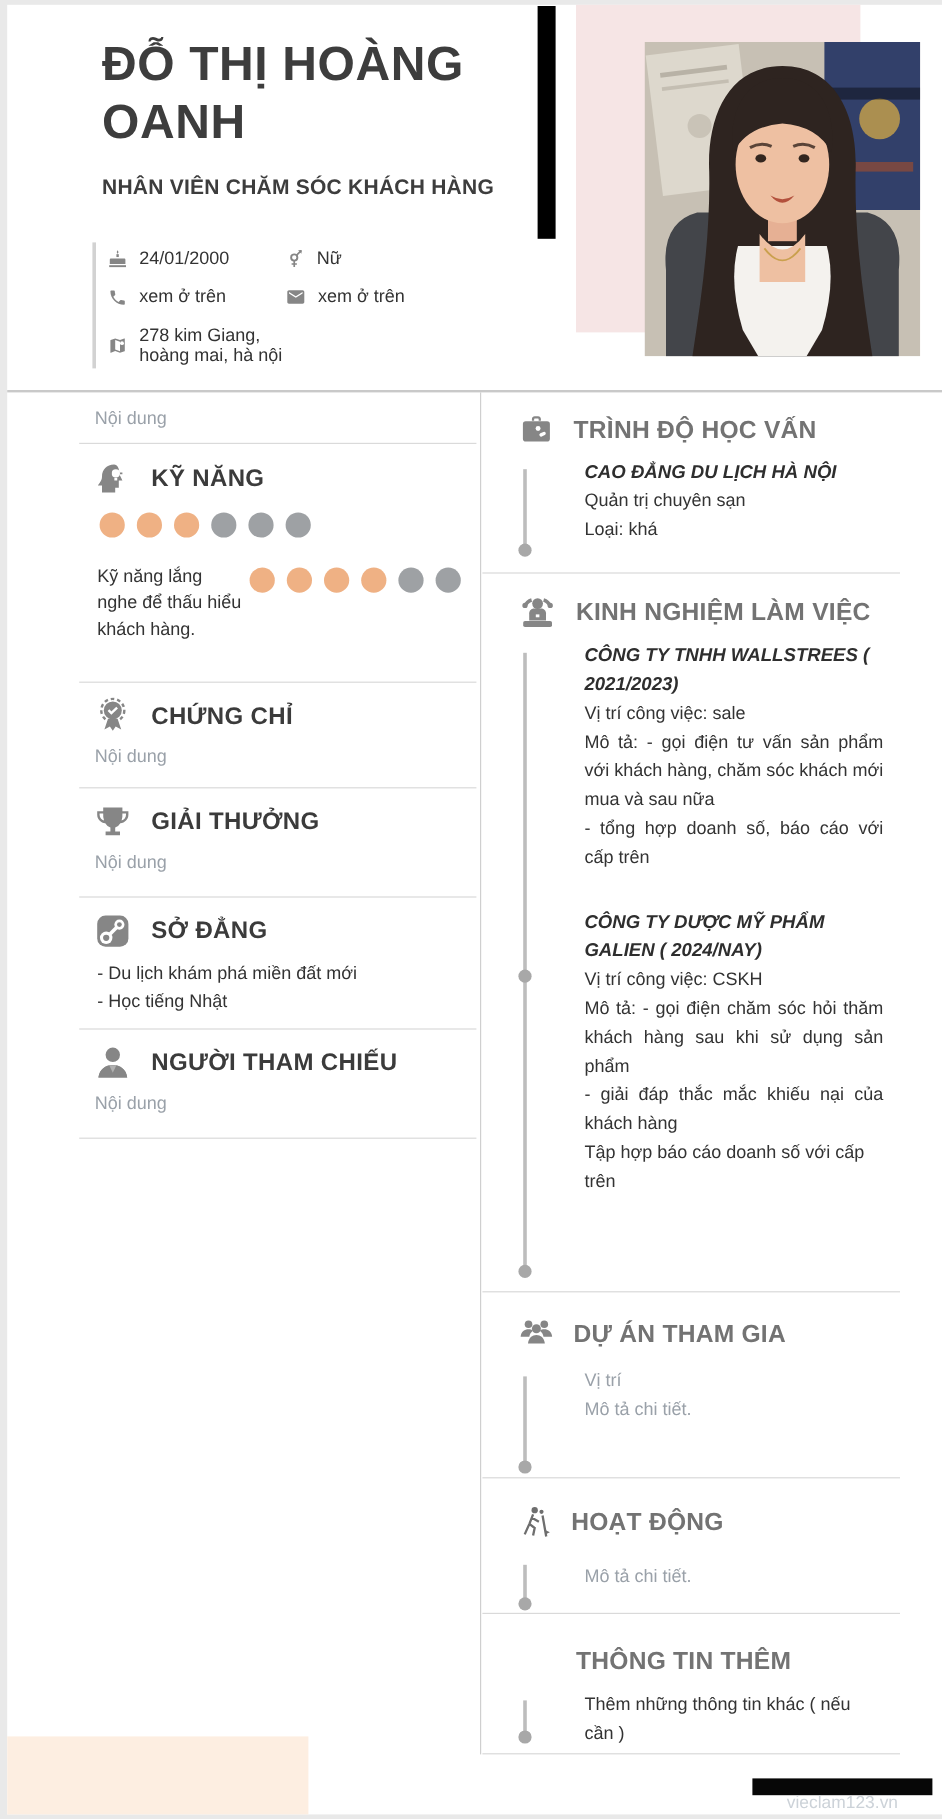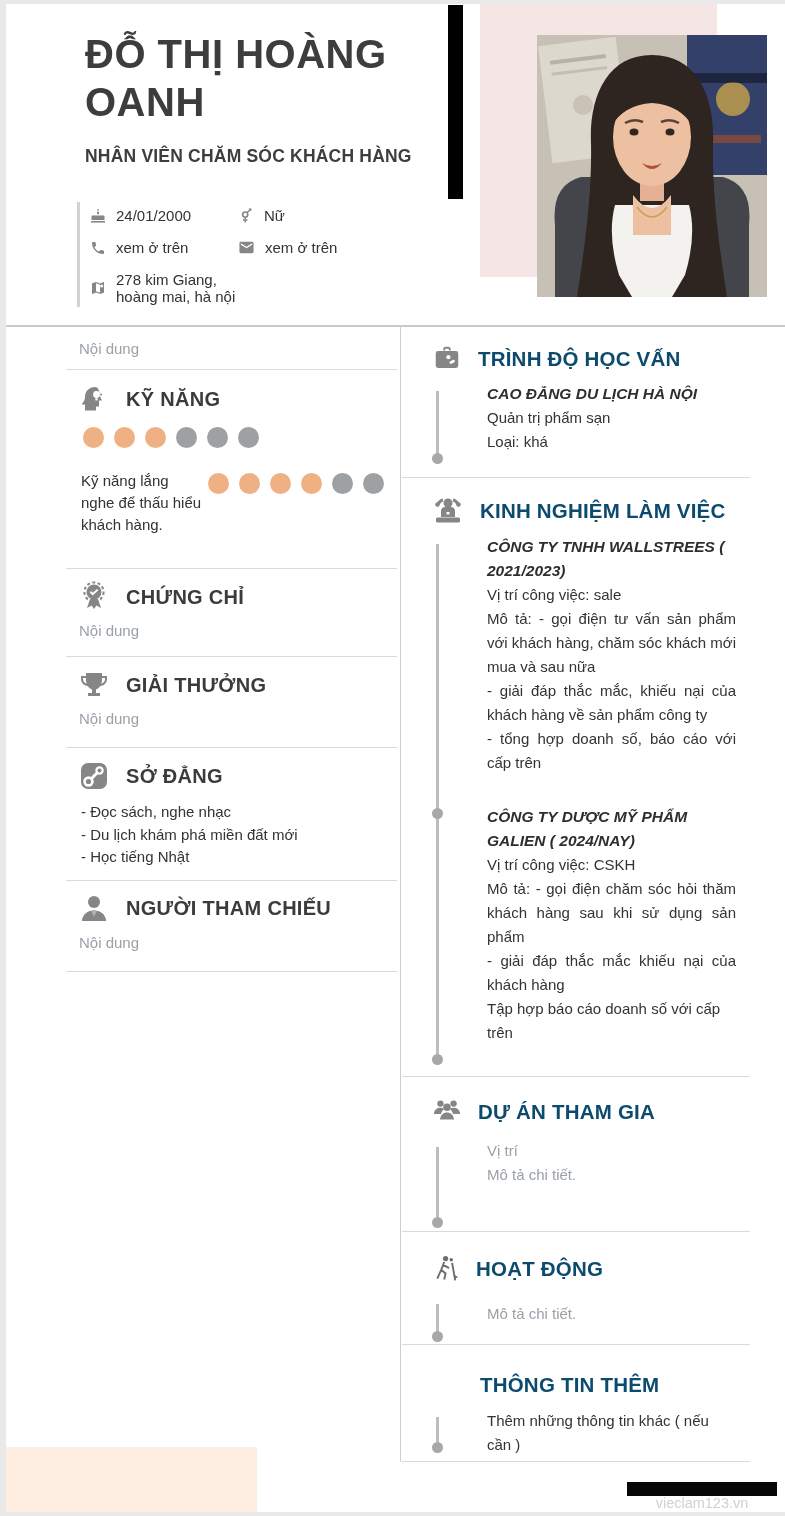--- a/index.html
+++ b/index.html
@@ -41,21 +41,21 @@
   .skill-dots { display:flex; gap:10px; margin-left:2px; margin-top:3px; }
   .dot { width:21px; height:21px; border-radius:50%; }
   .lc-list { margin-left:75px; font-size:15px; color:#333; line-height:22.5px; }
 
   
   .right-col { position:absolute; left:402px; top:327px; width:383px; }
   .rc-sec { position:relative; width:348px; border-bottom:1px solid #d9d9d9; overflow:hidden; }
   .rc-head { display:flex; align-items:center; gap:16px; margin-left:30px; }
   .rc-head svg { flex:0 0 auto; }
   .rc-head.no-icon { margin-left:78px; }
-  .rc-title { font-size:20.5px; font-weight:bold; color:#0c4a6e; letter-spacing:.2px;text-align:right; }
+  .rc-title { font-size:20.5px; font-weight:bold; color:#737373; letter-spacing:.2px;text-align:right; }
   .rc-body { margin:8px 14px 0 85px; font-size:15px; line-height:24px; color:#333; }
   .rc-sub { font-size:15.5px; font-weight:bold; color:#2e2e2e; line-height:24px;font-style:italic; }
   .rc-body p.just { text-align:justify; }
   .ph-line { color:#9aa1a9; line-height:23.5px; }
   .tl-line { position:absolute; left:34px; width:3px; background:#bdbdbd; }
   .tl-dot  { position:absolute; left:30px; width:11px; height:11px; border-radius:50%; background:#a8a8a8; }
 
   .sec-edu  { height:151px; }
   .sec-exp  { height:599px; }
   .sec-proj { height:155px; }
@@ -222,21 +222,20 @@
       <rect class="ico" x="3" y="3" width="26" height="26" rx="7"></rect>
       <path d="M10 22L21 11" stroke="#ffffff" stroke-width="3"></path>
       <circle cx="10.5" cy="21.5" r="5.2" fill="#ffffff"></circle>
       <circle cx="10.5" cy="21.5" r="2.6" class="ico"></circle>
       <circle cx="21.5" cy="10.5" r="4.2" fill="#ffffff"></circle>
       <circle cx="21.5" cy="10.5" r="2" class="ico"></circle>
     </svg>
     <span class="lc-title">SỞ ĐẲNG</span>
   </div>
   <div class="lc-list" style="margin-top:9px">
-    <div>- Đọc sách, nghe nhạc</div>
     <div>- Du lịch khám phá miền đất mới</div>
     <div>- Học tiếng Nhật</div>
   </div>
 
   <hr class="lc-div" style="margin-top:11px">
 
   <div class="lc-head" style="margin-top:12px">
     <svg class="ico" width="32" height="32" viewBox="0 0 32 32">
       <circle cx="16" cy="9" r="6"></circle>
       <path d="M4 28c.8-7 6-10.5 12-10.5S27.2 21 28 28l-4 .-0z"></path>
@@ -259,21 +258,21 @@
         <rect x="4" y="7.5" width="24" height="18" rx="2.5"></rect>
         <circle cx="17.5" cy="14" r="2.2" fill="#ffffff"></circle>
         <rect x="18.5" y="17.5" width="6" height="3" rx="1.5" fill="#ffffff" transform="rotate(-25 21.5 19)"></rect>
       </svg>
       <span class="rc-title">TRÌNH ĐỘ HỌC VẤN</span>
     </div>
     <div class="tl-line" style="top:64px;height:64px"></div>
     <div class="tl-dot" style="top:126px"></div>
     <div class="rc-body">
       <div class="rc-sub">CAO ĐẲNG DU LỊCH HÀ NỘI</div>
-      <div>Quản trị phẩm sạn</div>
+      <div>Quản trị chuyên sạn</div>
       <div>Loại: khá</div>
     </div>
   </section>
 
   <section class="rc-sec sec-exp">
     <div class="rc-head" style="margin-top:17px">
       <svg class="ico" width="32" height="32" viewBox="0 0 32 32">
         <circle cx="16" cy="8" r="4.5"></circle>
         <path d="M5 11c1.5-3.5 4-5.5 6-6M27 11c-1.5-3.5-4-5.5-6-6" stroke="#868686" stroke-width="3" fill="none"></path>
         <circle cx="5.5" cy="9.5" r="2.2"></circle>
@@ -285,21 +284,20 @@
       <span class="rc-title">KINH NGHIỆM LÀM VIỆC</span>
     </div>
     <div class="tl-line" style="top:66px;height:514px"></div>
     <div class="tl-dot" style="top:330px"></div>
     <div class="tl-dot" style="top:576px"></div>
     <div class="rc-body">
       <div class="job">
         <div class="rc-sub">CÔNG TY TNHH WALLSTREES ( 2021/2023)</div>
         <p>Vị trí công việc: sale</p>
         <p class="just">Mô tả: - gọi điện tư vấn sản phẩm với khách hàng, chăm sóc khách mới mua và sau nữa</p>
-        <p class="just">- giải đáp thắc mắc, khiếu nại của khách hàng về sản phẩm công ty</p>
         <p class="just">- tổng hợp doanh số, báo cáo với cấp trên</p>
       </div>
       <div class="job" style="margin-top:30px">
         <div class="rc-sub">CÔNG TY DƯỢC MỸ PHẨM GALIEN ( 2024/NAY)</div>
         <p>Vị trí công việc: CSKH</p>
         <p class="just">Mô tả: - gọi điện chăm sóc hỏi thăm khách hàng sau khi sử dụng sản phẩm</p>
         <p class="just">- giải đáp thắc mắc khiếu nại của khách hàng</p>
         <p>Tập hợp báo cáo doanh số với cấp trên</p>
       </div>
     </div>

